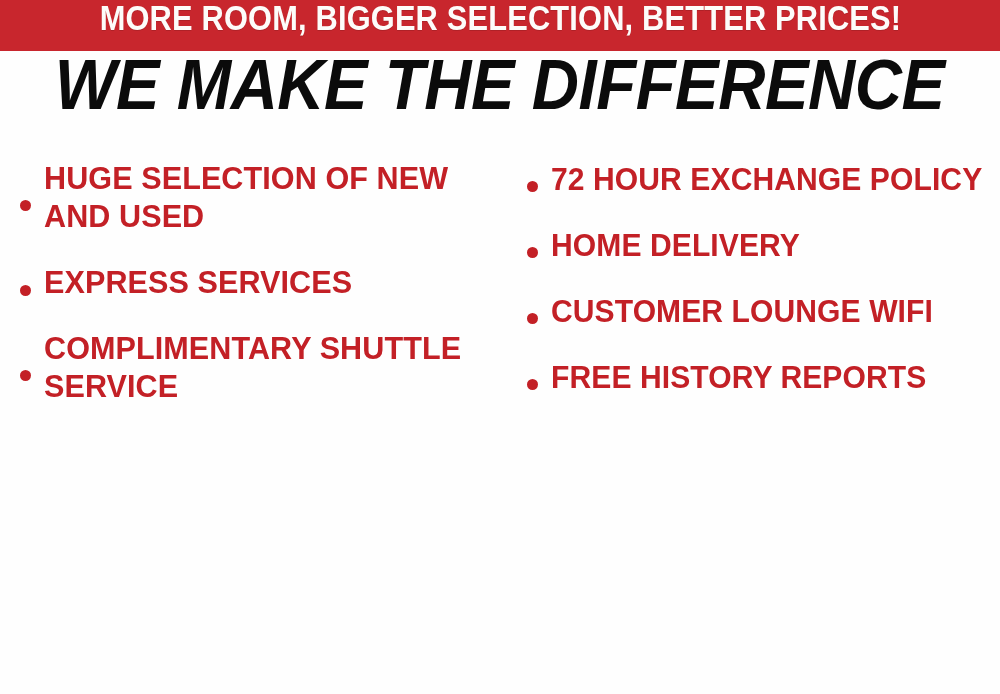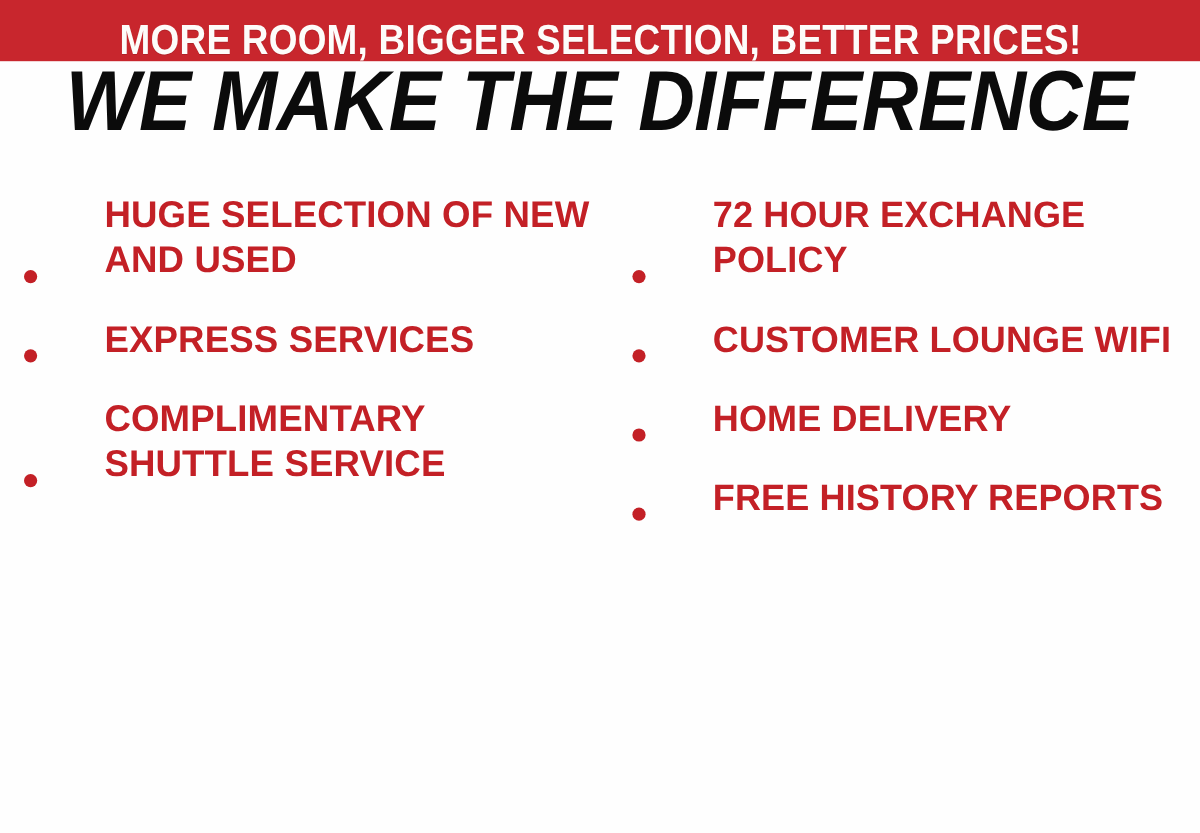--- a/index.html
+++ b/index.html
@@ -23,21 +23,21 @@
 
   
   .banner {
     position: absolute;
     left: 0;
     top: 0;
     width: 1000px;
     height: 51px;
     background: #c8262d;
     display: flex;
-    align-items: flex-end;
+    align-items: flex-start;
     justify-content: center;
     overflow: hidden;
   }
   .banner-text {
     color: #fdfcfa;
     font-family: "Liberation Sans", sans-serif;
     font-weight: bold;
     font-size: 35px;
     line-height: 35px;
     letter-spacing: 0.2px;
@@ -88,23 +88,22 @@
     padding-right: 4px;
   }
   .col-right {
     width: 495px;
     padding-left: 22px;
     padding-right: 2px;
   }
 
   .bullet-item {
     display: flex;
-    align-items: flex-end;
+    align-items: center;
     margin-bottom: 28px;
-    gap: 43px;
   }
   .bullet-dot {
     flex: 0 0 auto;
     width: 11px;
     height: 11px;
     border-radius: 50%;
     background: #c32026;
     margin-top: 14px;
     margin-right: 13px;
   }
@@ -161,26 +160,26 @@
 
     <div class="col col-right">
 
       <div class="bullet-item">
         <span class="bullet-dot"></span>
         <span class="bullet-label">72 HOUR EXCHANGE POLICY</span>
       </div>
 
       <div class="bullet-item">
         <span class="bullet-dot"></span>
-        <span class="bullet-label">CUSTOMER LOUNGE WIFI</span>
+        <span class="bullet-label">HOME DELIVERY</span>
       </div>
 
       <div class="bullet-item">
         <span class="bullet-dot"></span>
-        <span class="bullet-label">HOME DELIVERY</span>
+        <span class="bullet-label">CUSTOMER LOUNGE WIFI</span>
       </div>
 
 
 
       <div class="bullet-item">
         <span class="bullet-dot"></span>
         <span class="bullet-label">FREE HISTORY REPORTS</span>
       </div>
 
     </div>

